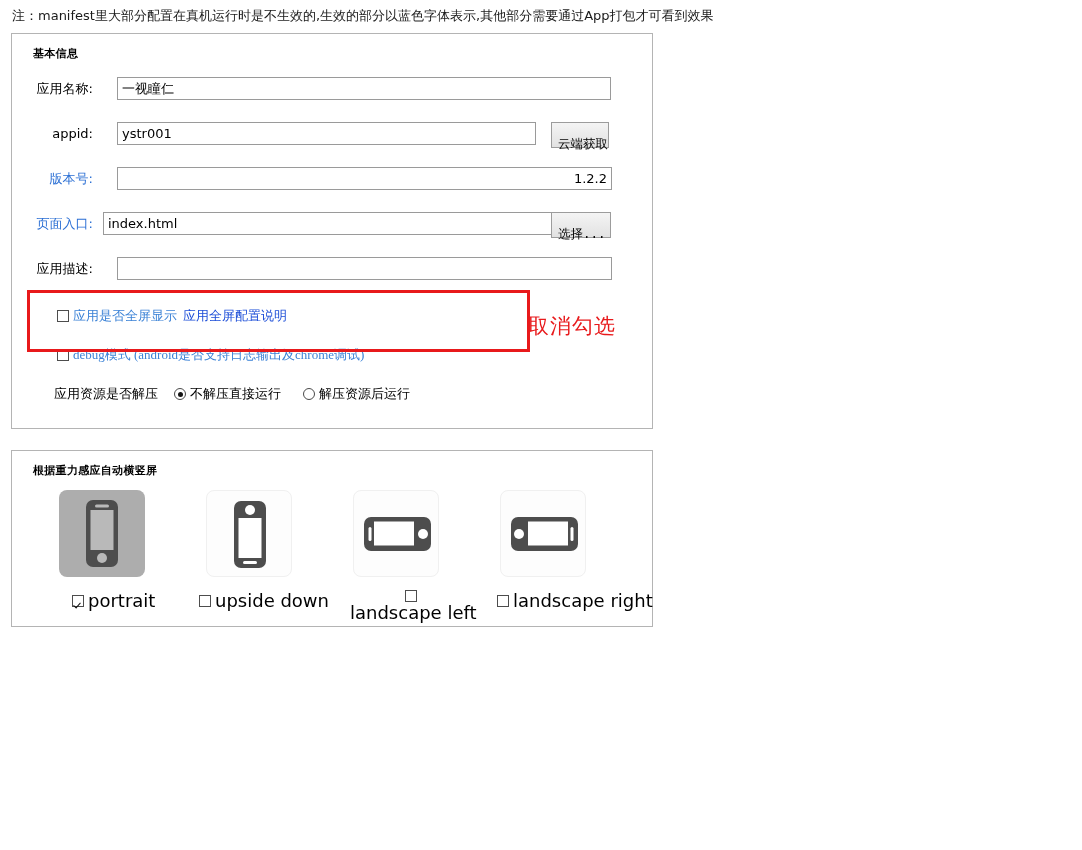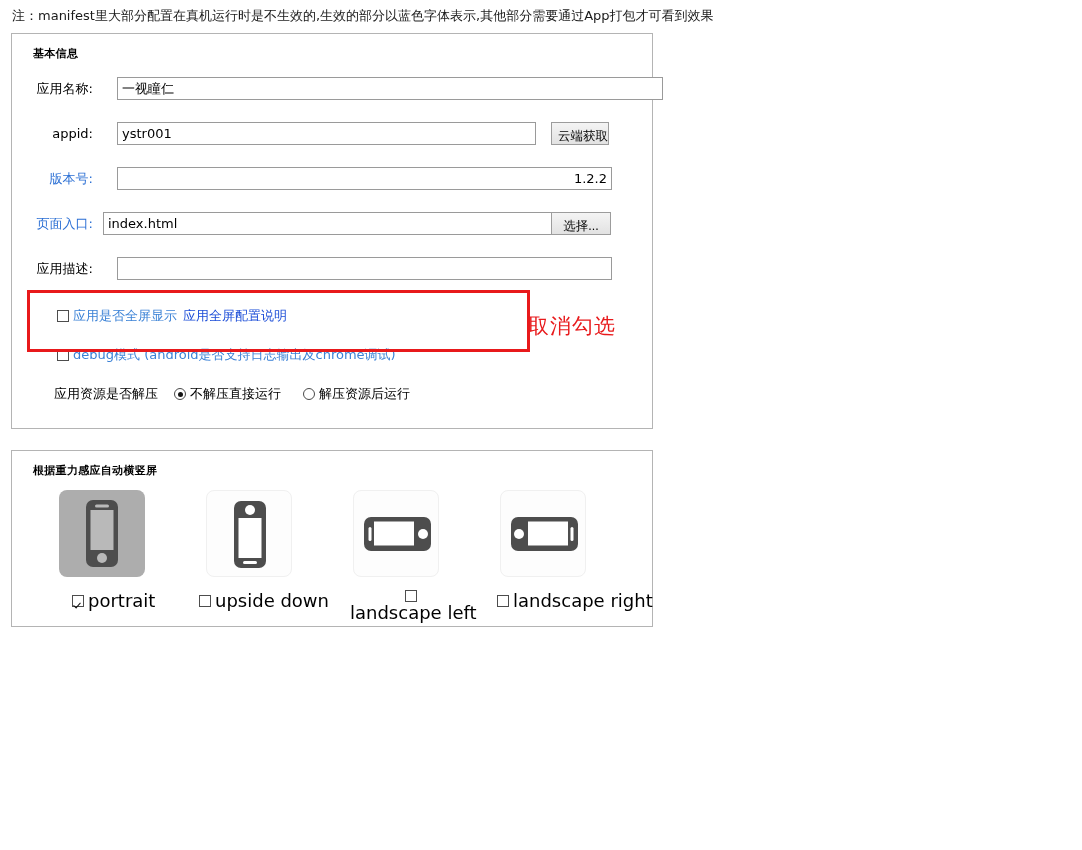--- a/index.html
+++ b/index.html
@@ -77,26 +77,26 @@
     color: #000;
     outline: none;
   }
 
   .btn {
     position: absolute;
     box-sizing: border-box;
     border: 1px solid #9c9c9c;
     background: linear-gradient(#f4f4f4, #e2e2e2);
     height: 23px;
-    font-family: Liberation Sans, sans-serif;
+    font-family: Liberation Mono, monospace;
     font-size: 12.5px;
     line-height: 21px;
     color: #000;
     text-align: center;
-    padding: 3px 6px;
+    padding: 12px 6px;
     cursor: default;
     white-space: nowrap;
   }
 
   
   .cbox {
     display: inline-block;
     width: 12px;
     height: 12px;
     box-sizing: border-box;
@@ -142,21 +142,21 @@
   }
 
   .opt-row {
     position: absolute;
     display: flex;
     align-items: center;
     font-size: 13px;
     white-space: nowrap;
   }
   .opt-row .lbl { margin-left: 4px; }
-  .blue-text { color: #3b82d6; }
+  .blue-text { color: #3b82d6; font-family: Liberation Serif, serif; }
   .link {
     color: #1d4ed8;
     cursor: pointer;
     margin-left: 6px;
   }
 
   
   #redbox {
     position: absolute;
     left: 27px;
@@ -202,21 +202,21 @@
 </head>
 <body>
 
 <div class="note">注：manifest里大部分配置在真机运行时是不生效的,生效的部分以蓝色字体表示,其他部分需要通过App打包才可看到效果</div>
 
 <div class="panel" id="panel-basic">
 
   <div class="panel-title">基本信息</div>
 
   <div class="form-label" style="left:-5px; top:43px;">应用名称:</div>
-  <input class="text-input" style="left: 105px; top: 43px; width: 546px;" value="一视瞳仁">
+  <input class="text-input" style="left: 105px; top: 43px; width: 494px;" value="一视瞳仁">
 
   <div class="form-label" style="left:-5px; top:88px;">appid:</div>
   <input class="text-input" style="left: 105px; top: 88px; width: 419px;" value="ystr001">
   <div class="btn" style="left:539px; top:88px; width:58px;">云端获取</div>
 
   <div class="form-label blue" style="left:-5px; top:133px;">版本号:</div>
   <input class="text-input" style="left: 105px; top: 133px; width: 495px; text-align: right;" value="1.2.2">
 
   <div class="form-label blue" style="left:-5px; top:178px;">页面入口:</div>
   <input class="text-input" style="left: 91px; top: 178px; width: 493px;" value="index.html">

